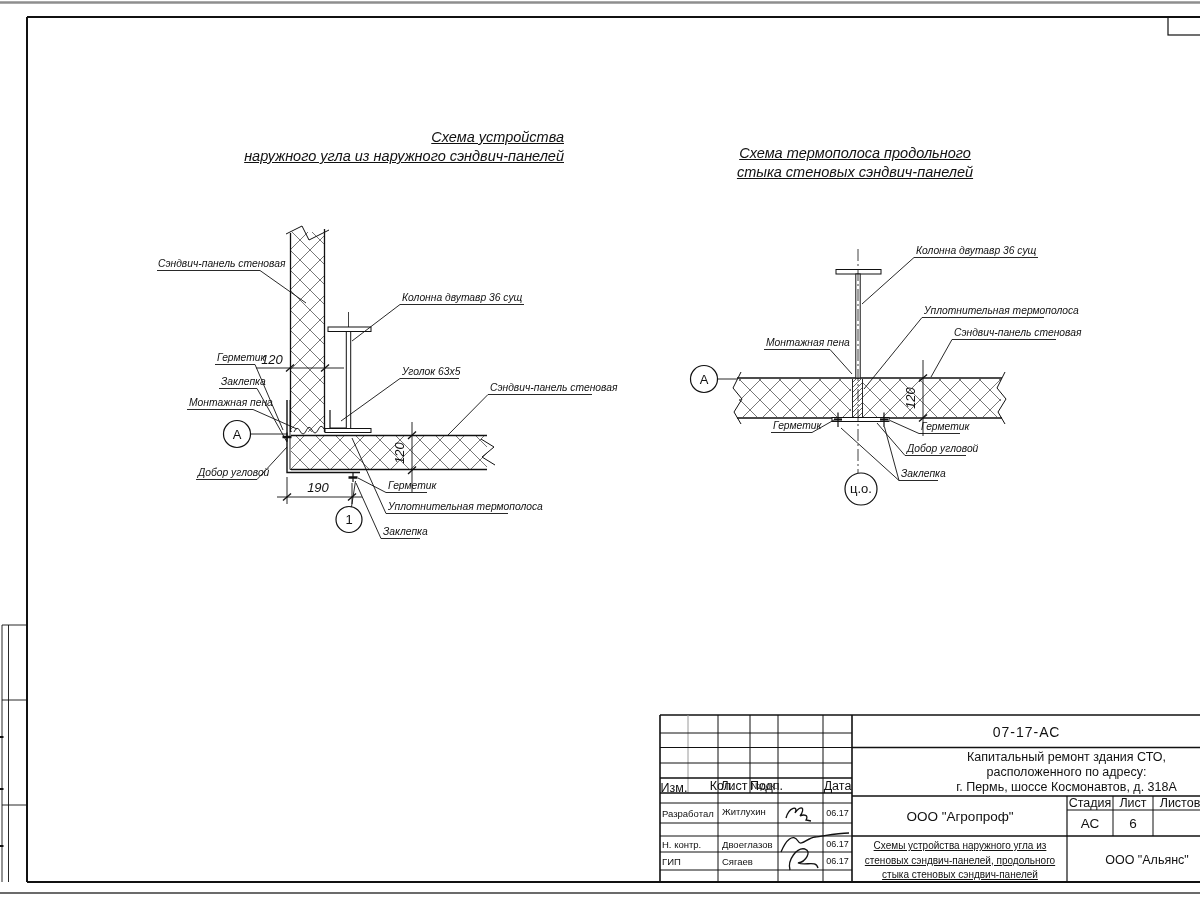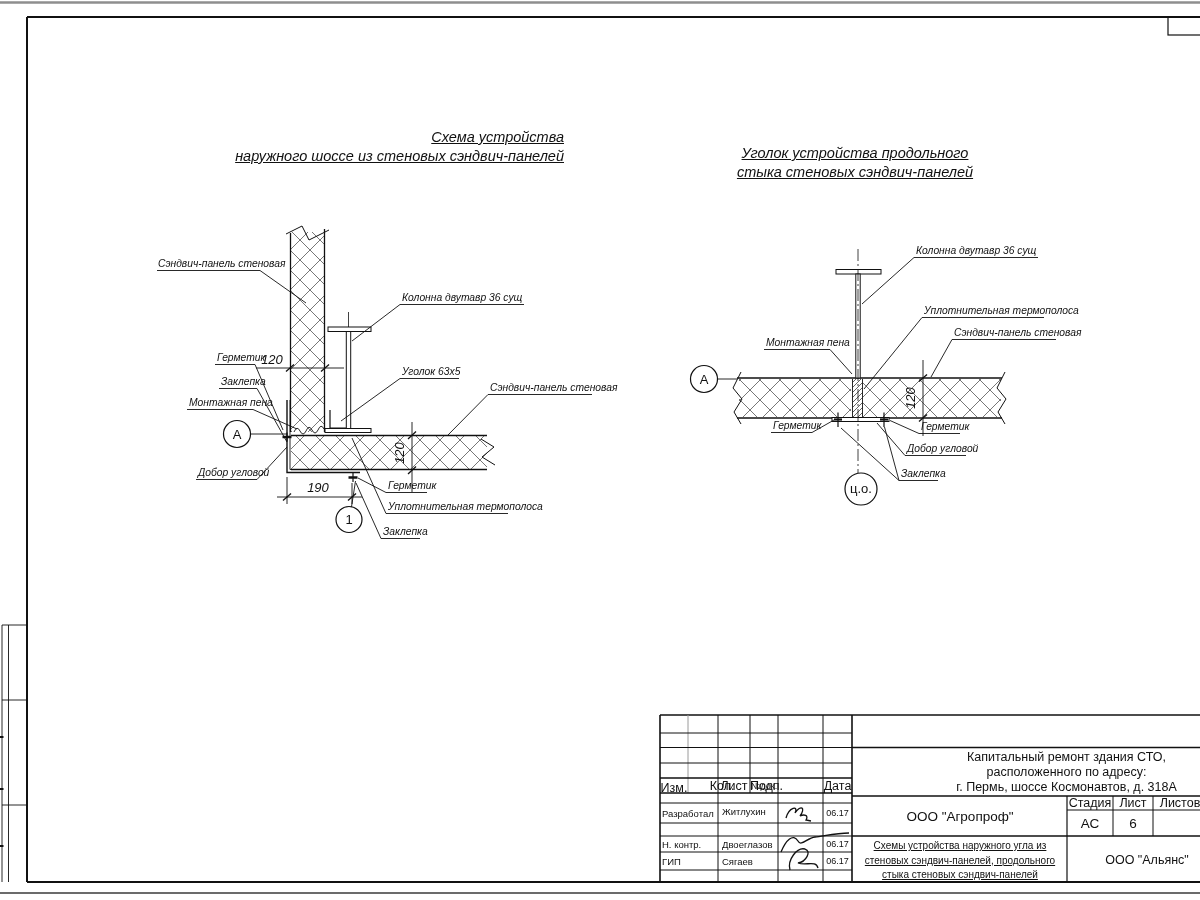--- a/index.html
+++ b/index.html
@@ -227,27 +227,28 @@
 
   <g stroke="#111" stroke-width="1.3" fill="none">
     <path d="M786,818 C789,807 799,805 795,813 C801,804 806,808 800,816 C804,814 809,815 806,820 L811,821"></path>
     <path d="M781,852 C786,840 793,833 798,841 C801,847 807,838 815,837 C824,836 836,833 849,833"></path>
     <path d="M790,870 C787,860 797,847 805,849 C812,851 806,862 798,863 C806,866 816,860 818,868"></path>
   </g>
 </svg>
 
 <div class="title" style="left:224px;top:128px;width:340px;text-align:right;">
   <div>Схема устройства</div>
-  <div>наружного шоссе из стеновых сэндвич-панелей</div>
+  <div>наружного угла из наружного сэндвич-панелей</div>
 </div>
 <div class="title" style="left:705px;top:144px;width:300px;">
-  <div>Уголок устройства продольного</div>
+  <div>Схема термополоса продольного</div>
   <div>стыка стеновых сэндвич-панелей</div>
 </div>
 
+<div class="t" style="left:853px;top:716px;width:347px;height:31px;font-size:14px;letter-spacing:1px;">07-17-АС</div>
 <div class="t proj" style="left:853px;top:748px;width:347px;height:47px;display:block;padding-top:2px;padding-left:40px;">
   <div>Капитальный ремонт здания СТО,</div>
   <div>расположенного по адресу:</div>
   <div>г. Пермь, шоссе Космонавтов, д. 318А</div>
 </div>
 <div class="t" style="left:853px;top:797px;width:214px;height:38px;font-size:13.5px;">ООО "Агропроф"</div>
 <div class="t hdr" style="left:1067px;top:796px;width:46px;height:14px;">Стадия</div>
 <div class="t hdr" style="left:1113px;top:796px;width:40px;height:14px;">Лист</div>
 <div class="t hdr" style="left:1153px;top:796px;width:54px;height:14px;">Листов</div>
 <div class="t" style="left:1067px;top:810px;width:46px;height:26px;font-size:13.5px;">АС</div>

